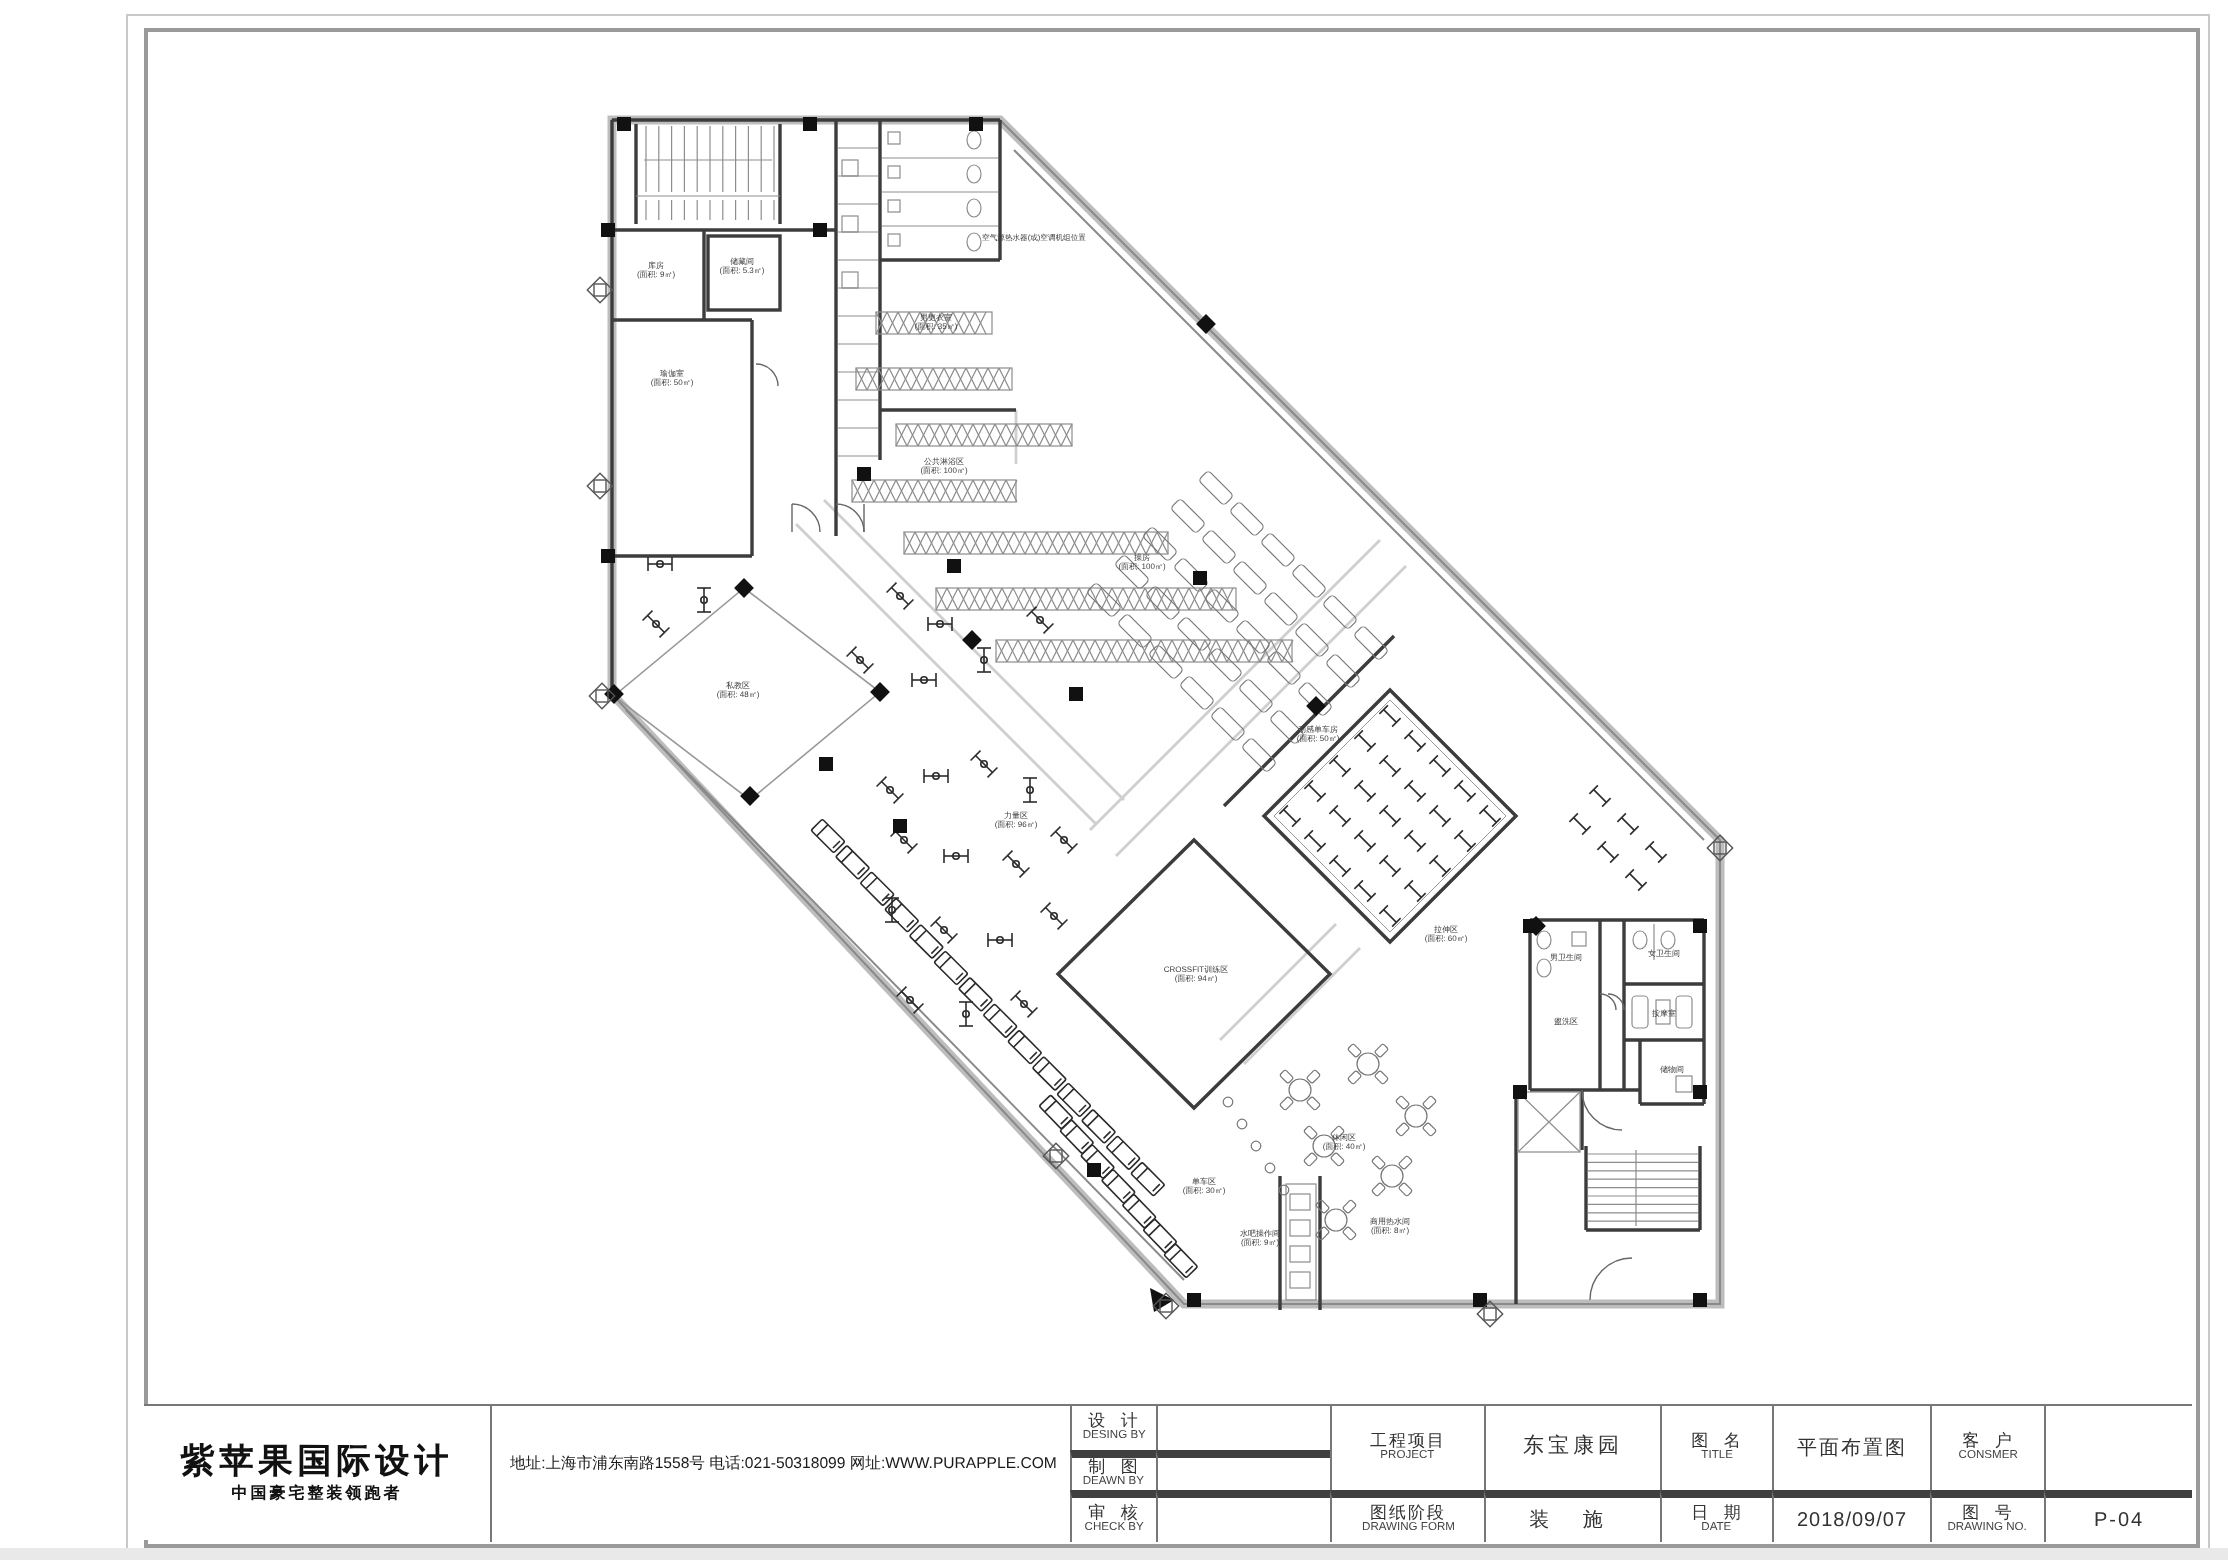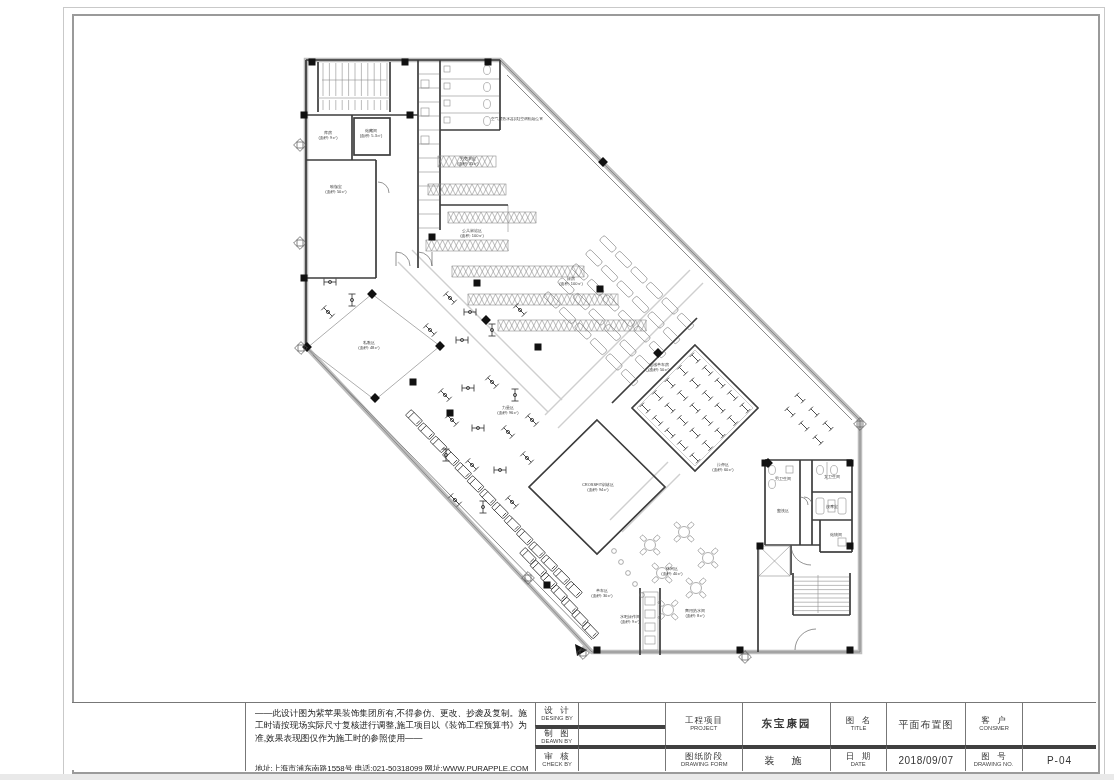--- a/index.html
+++ b/index.html
@@ -20,21 +20,21 @@
     border-top:1px solid #777;background:#fff;font-size:9px;
   }
   .tb-cell{border-left:1px solid #777;border-top:4px solid #404040;box-sizing:border-box;
     display:flex;flex-direction:column;align-items:center;justify-content:center;
     overflow:hidden;line-height:1.1;}
   .tb-cell.first-row{border-top:none;}
   .tb-cell.no-left{border-left:none;}
   .cn-lab{font-size:8.5px;letter-spacing:1px;white-space:pre;}
   .en-lab{font-size:6.3px;color:#444;white-space:nowrap;transform:scale(.92);}
   .tb-value{font-size:10px;letter-spacing:1px;}
-  .tb-value.big{font-size:10.5px;font-weight:bold;letter-spacing:2px;}
+  .tb-value.big{font-size:10.5px;font-weight:normal;letter-spacing:2px;}
   .tb-value.spread{letter-spacing:7px;font-weight:normal;}
   .logo-cell{grid-column:1;grid-row:1 / span 3;}
   .disc-cell{grid-column:2;grid-row:1 / span 3;align-items:flex-start;justify-content:flex-start;padding:4px 8px 2px 9px;}
   .logo-name{font-size:17px;font-weight:bold;letter-spacing:2.5px;color:#111;}
   .logo-tag{font-size:8px;font-weight:bold;letter-spacing:1.5px;margin-top:3px;color:#111;}
   .disc-text{font-size:8.7px;line-height:1.42;text-align:justify;color:#1a1a1a;}
   .disc-contact{font-size:7.8px;margin-top:21px;white-space:nowrap;color:#1a1a1a;}
 </style>
 </head>
 <body>
@@ -1052,23 +1052,26 @@
       <text x="783" y="512"><tspan x="783" dy="0">盥洗区</tspan></text>
       <text x="832" y="478"><tspan x="832" dy="0">女卫生间</tspan></text>
       <text x="832" y="508"><tspan x="832" dy="0">按摩室</tspan></text>
       <text x="836" y="536"><tspan x="836" dy="0">储物间</tspan></text>
       <text x="517" y="120" font-size="3.8px">空气源热水器(或)空调机组位置</text>
     </g>
   </svg>
 
 <div class="title-block">
 
+  <div class="tb-cell logo-cell first-row no-left">
+    <div class="logo-name">紫苹果国际设计</div>
+    <div class="logo-tag">中国豪宅整装领跑者</div>
+  </div>
 
   <div class="tb-cell disc-cell first-row">
-    <div class="disc-text">——此设计图为紫苹果装饰集团所有,不得参仿、更改、抄袭及复制。施工时请按现场实际尺寸复核进行调整,施工项目以《装饰工程预算书》为准,效果表现图仅作为施工时的参照使用——</div>
     <div class="disc-contact">地址:上海市浦东南路1558号   电话:021-50318099  网址:WWW.PURAPPLE.COM</div>
   </div>
 
   <div class="tb-cell first-row" style="grid-column:3;grid-row:1">
     <span class="cn-lab">设  计</span>
     <span class="en-lab">DESING BY</span>
   </div>
   <div class="tb-cell first-row" style="grid-column:4;grid-row:1">
     <span></span>
   </div>

